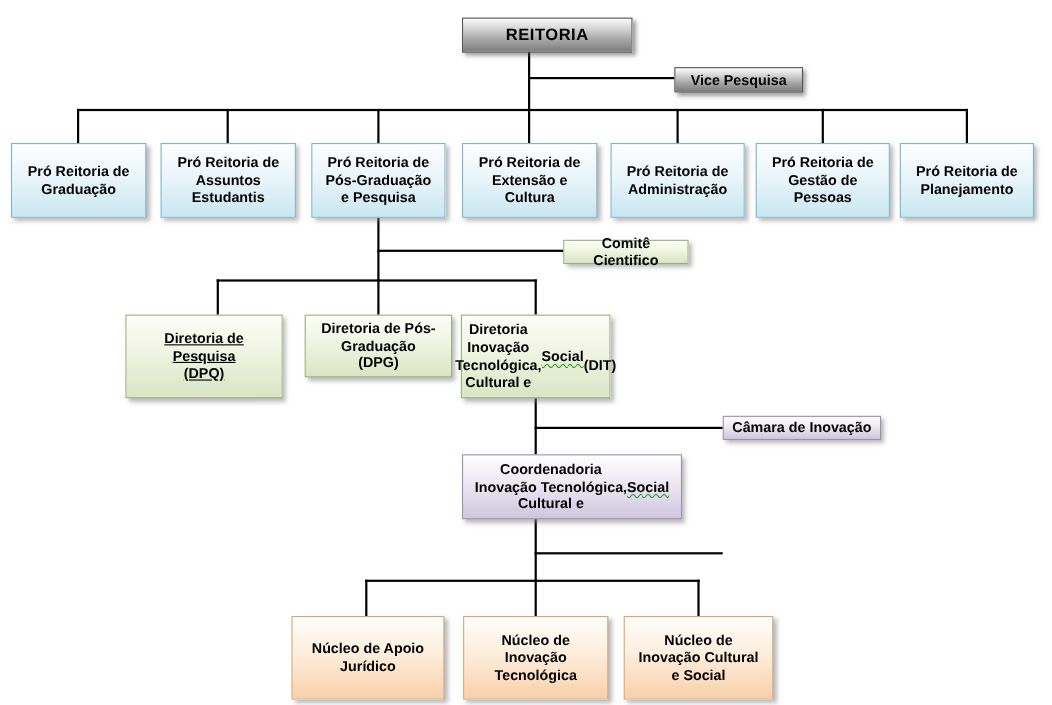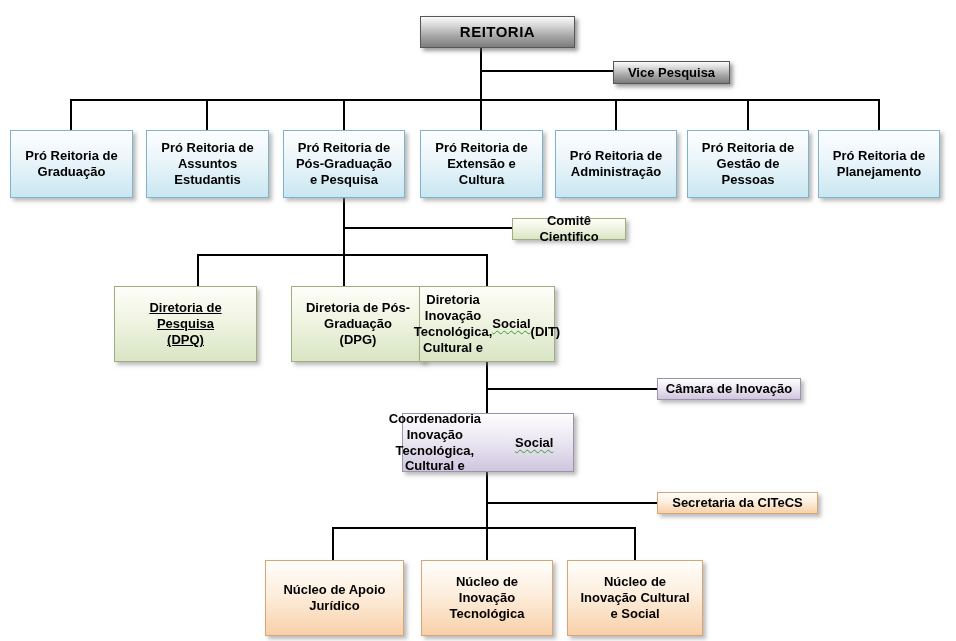--- a/index.html
+++ b/index.html
@@ -101,35 +101,34 @@
 Gestão de
 Pessoas</div>
   <div class="node blue" style="left:818px;top:130px;width:122px;height:68px;">Pró Reitoria de
 Planejamento</div>
 
   <div class="node green" style="left:512px;top:218px;width:114px;height:22px;">Comitê Cientifico</div>
 
   <div class="node green" style="left:114px;top:286px;width:143px;height:76px;text-decoration:underline;">Diretoria de
 Pesquisa
 (DPQ)</div>
-  <div class="node green" style="left:277px;top:286px;width:134px;height:76px;margin-left:14px;">Diretoria de Pós-
+  <div class="node green" style="left:277px;top:286px;width:134px;height:57px;">Diretoria de Pós-
 Graduação
 (DPG)</div>
   <div class="node green" style="left:419px;top:286px;width:136px;height:76px;"><span>Diretoria Inovação
 Tecnológica,
 Cultural e </span><span class="squiggle">Social</span><span>
 (DIT)</span></div>
 
   <div class="node purple" style="left:657px;top:378px;width:144px;height:22px;">Câmara de Inovação</div>
 
-  <div class="node purple" style="left:402px;top:413px;width:172px;height:59px;gap:34px;"><span>Coordenadoria
+  <div class="node purple" style="left:420px;top:413px;width:200px;height:59px;"><span>Coordenadoria
 Inovação Tecnológica,
 Cultural e </span><span class="squiggle">Social</span><span></span></div>
 
-  <div class="node orange" style="left:657px;top:492px;width:161px;height:22px;">Secretaria da CITeCS</div>
 
   <div class="node orange" style="left:265px;top:560px;width:139px;height:76px;">Núcleo de Apoio
 Jurídico</div>
   <div class="node orange" style="left:421px;top:560px;width:132px;height:76px;">Núcleo de
 Inovação
 Tecnológica</div>
   <div class="node orange" style="left:567px;top:560px;width:136px;height:76px;">Núcleo de
 Inovação Cultural
 e Social</div>
 

